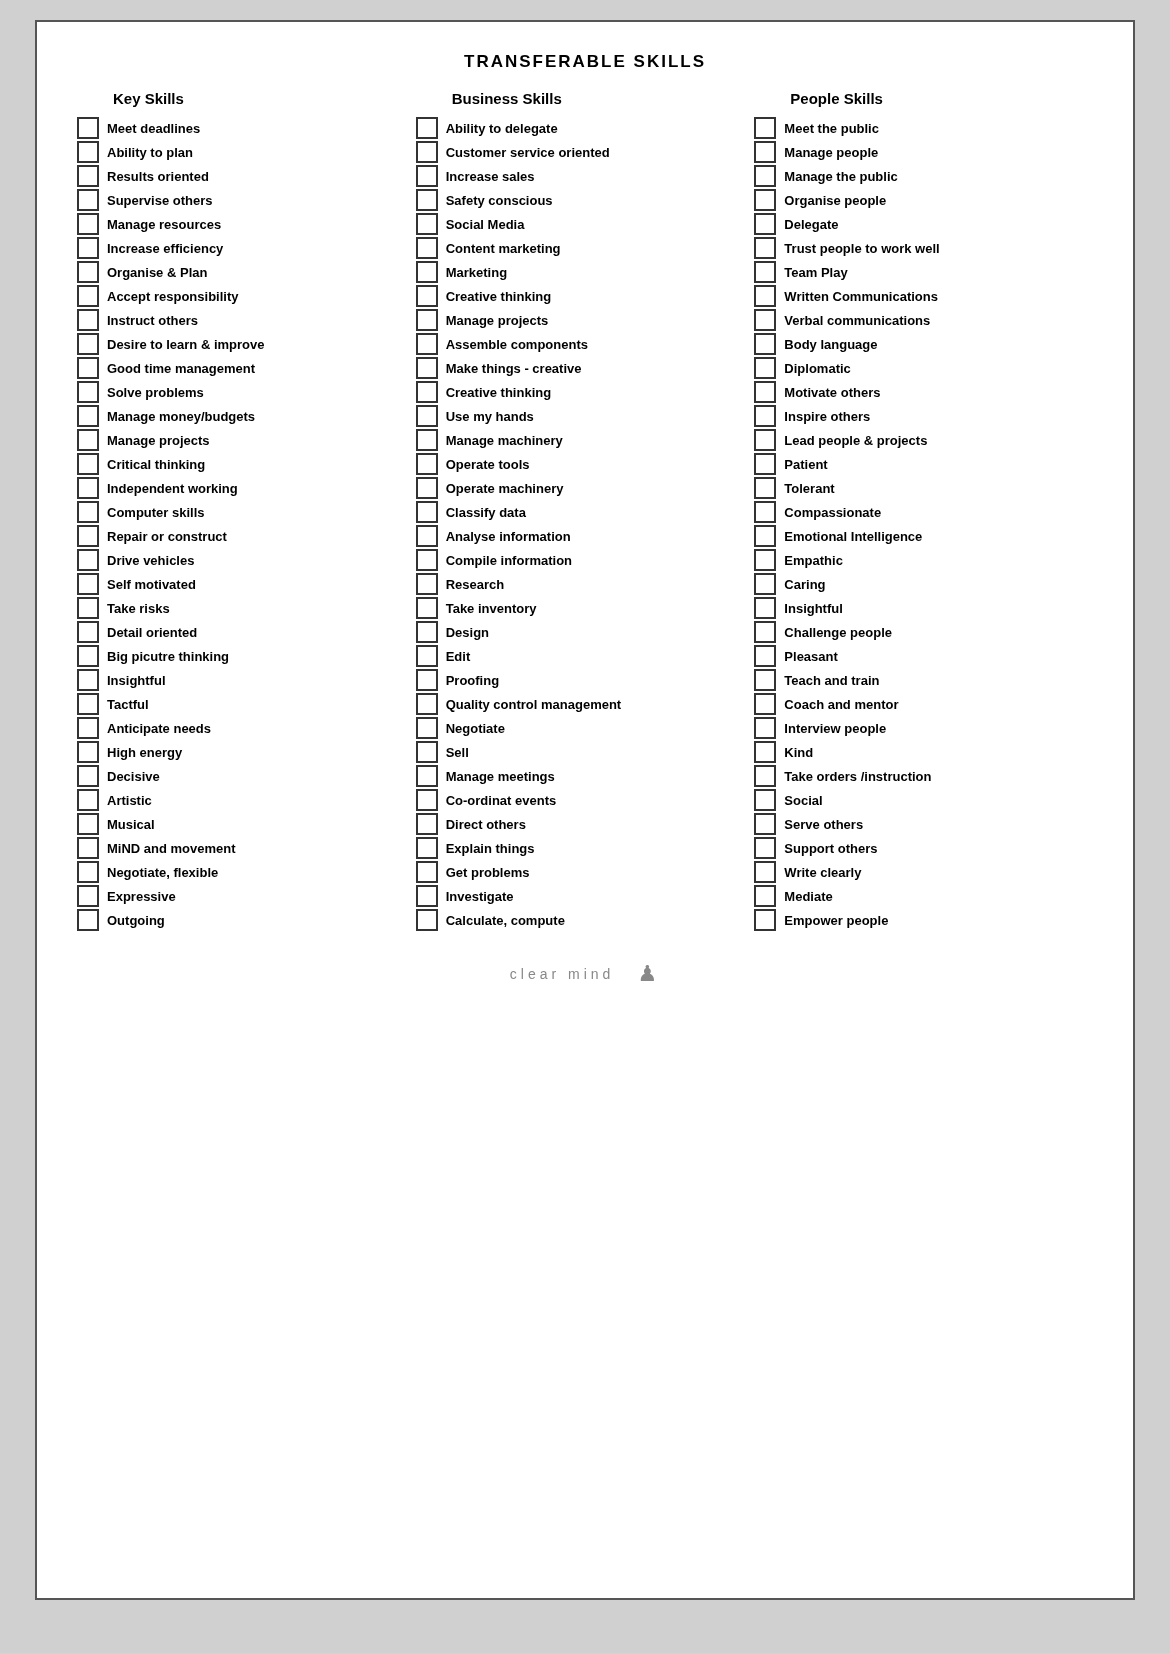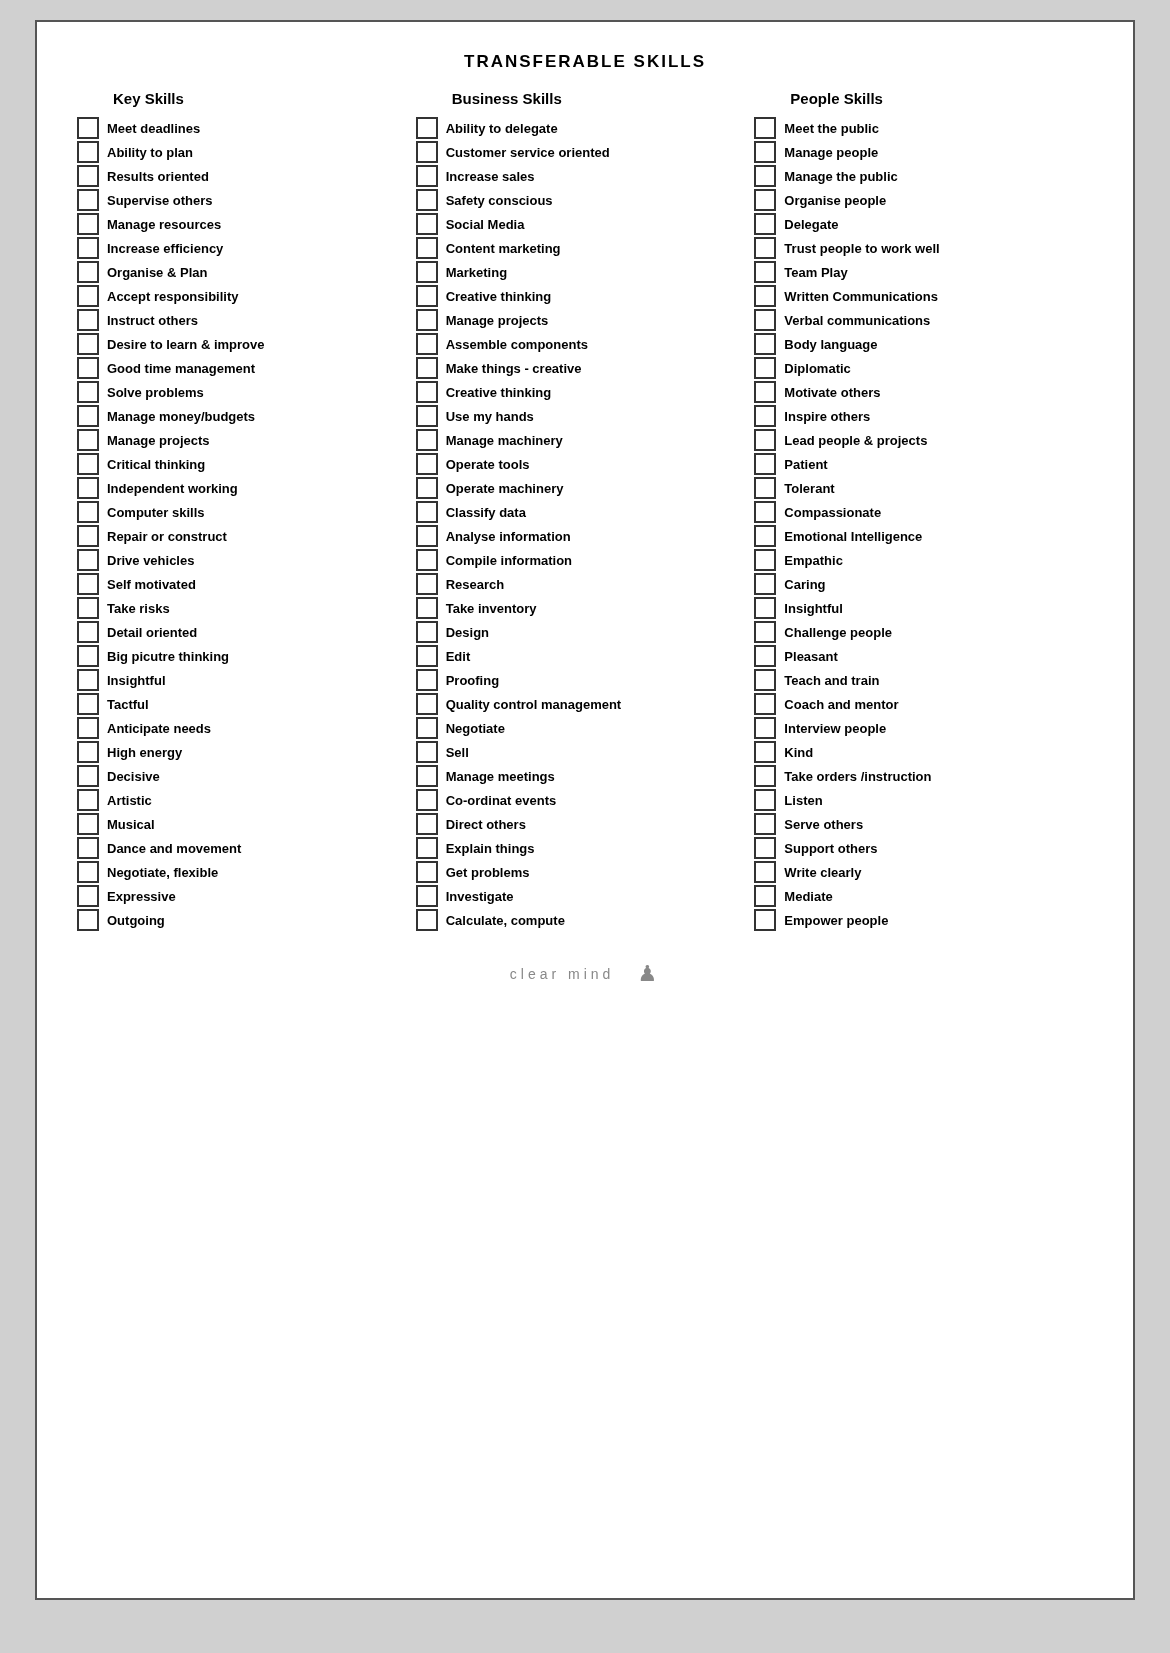--- a/index.html
+++ b/index.html
@@ -212,21 +212,21 @@
         <div class="skill-row">
           <div class="checkbox"></div>
           <span class="skill-label">Artistic</span>
         </div>
         <div class="skill-row">
           <div class="checkbox"></div>
           <span class="skill-label">Musical</span>
         </div>
         <div class="skill-row">
           <div class="checkbox"></div>
-          <span class="skill-label">Dance and movement</span>
+          <span class="skill-label">MiND and movement</span>
         </div>
         <div class="skill-row">
           <div class="checkbox"></div>
           <span class="skill-label">Negotiate, flexible</span>
         </div>
         <div class="skill-row">
           <div class="checkbox"></div>
           <span class="skill-label">Expressive</span>
         </div>
         <div class="skill-row">
@@ -482,21 +482,21 @@
         <div class="skill-row">
           <div class="checkbox"></div>
           <span class="skill-label">Kind</span>
         </div>
         <div class="skill-row">
           <div class="checkbox"></div>
           <span class="skill-label">Take orders /instruction</span>
         </div>
         <div class="skill-row">
           <div class="checkbox"></div>
-          <span class="skill-label">Listen</span>
+          <span class="skill-label">Social</span>
         </div>
         <div class="skill-row">
           <div class="checkbox"></div>
           <span class="skill-label">Serve others</span>
         </div>
         <div class="skill-row">
           <div class="checkbox"></div>
           <span class="skill-label">Support others</span>
         </div>
         <div class="skill-row">

